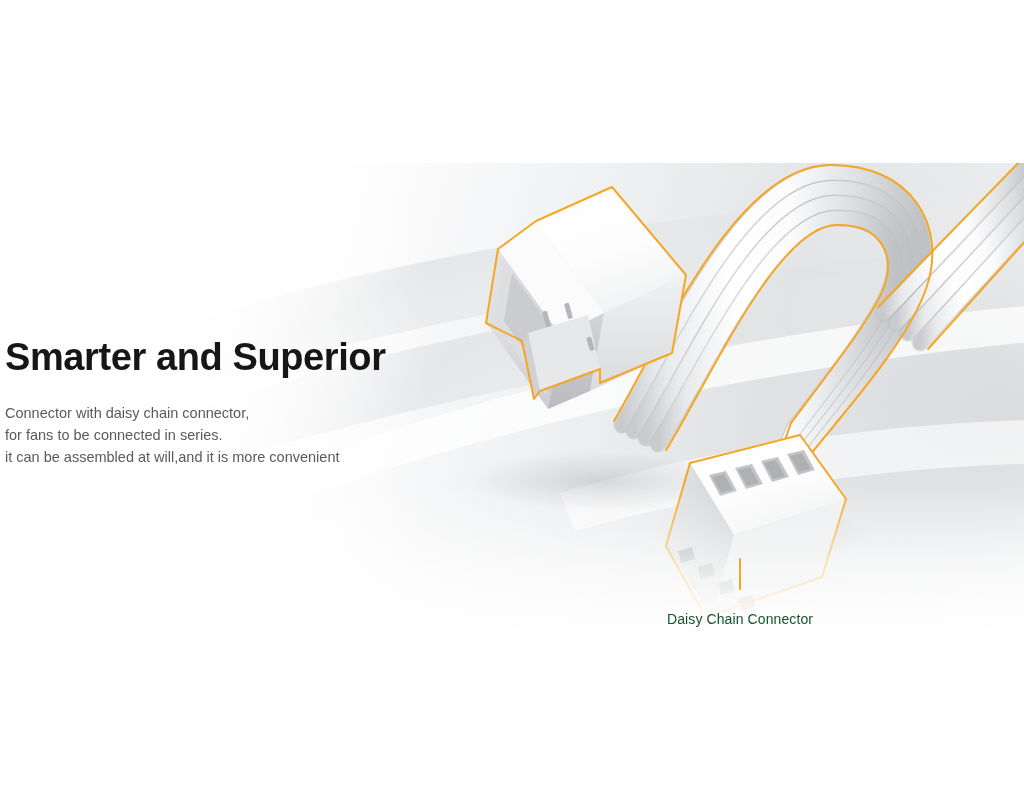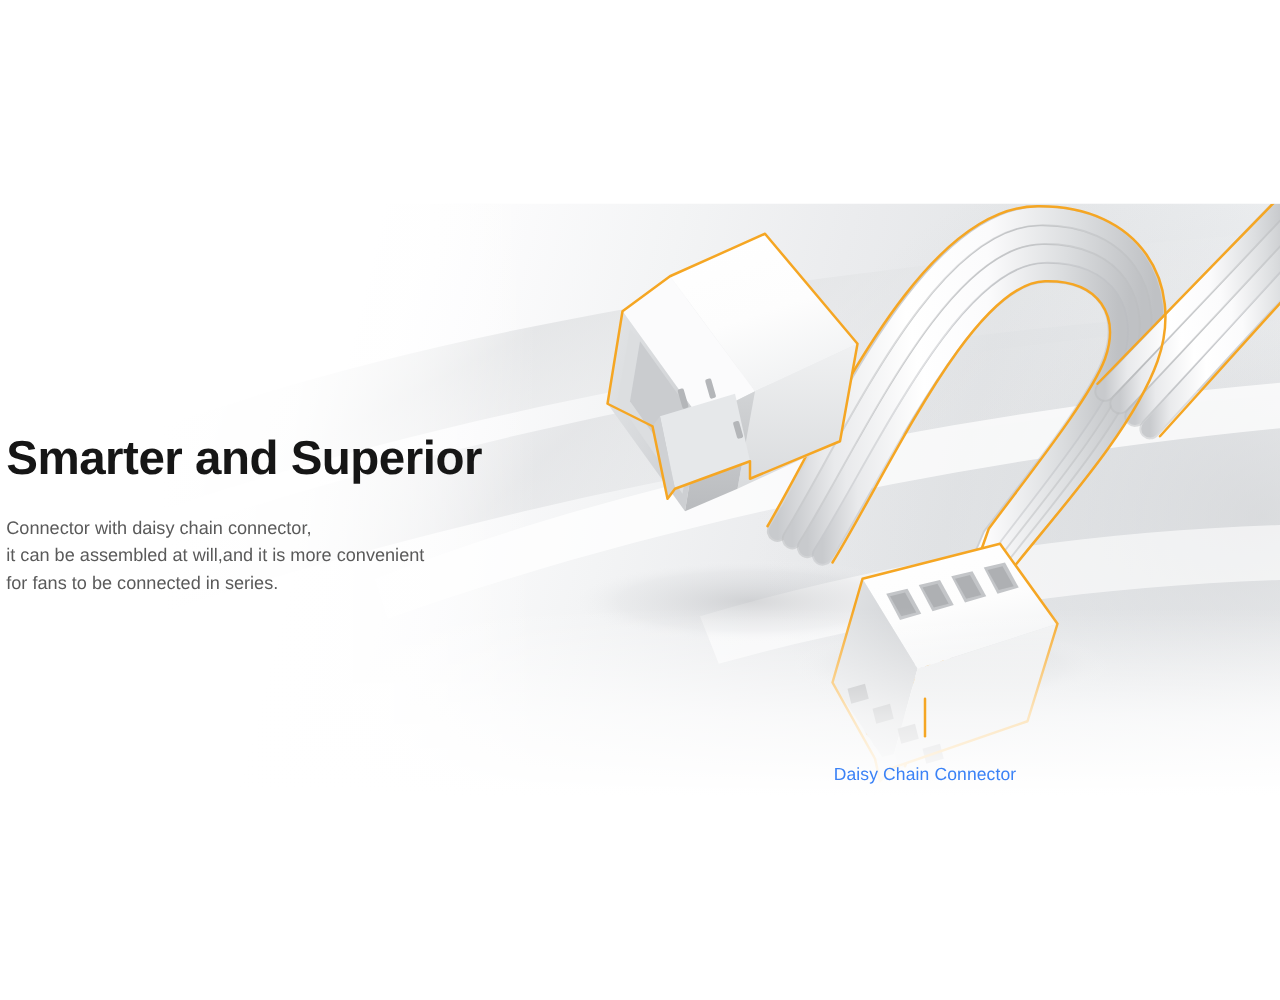--- a/index.html
+++ b/index.html
@@ -64,21 +64,21 @@
     left: 0; top: 0;
     width: 1024px;
     height: 473px;
     display: block;
   }
 
   
   .copy {
     position: absolute;
     left: 5px;
-    top: 344px;
+    top: 334px;
     width: 420px;
   }
   .headline {
     margin: 0;
     font-size: 38px;
     line-height: 46px;
     font-weight: bold;
     color: #161616;
     letter-spacing: -0.4px;
     white-space: nowrap;
@@ -285,23 +285,23 @@
     </svg>
 
     <div class="photo-fade-left"></div>
     <div class="photo-fade-bottom"></div>
   </div>
 
   <div class="copy">
     <h1 class="headline" style="color: rgb(22, 22, 22);">Smarter and Superior</h1>
     <p class="subcopy" style="color: rgb(90, 90, 90);">
       <span>Connector with daisy chain connector,</span>
+      <span>for fans to be connected in series.</span>
       <span>it can be assembled at will,and it is more convenient</span>
-      <span>for fans to be connected in series.</span>
     </p>
   </div>
 
   <div class="callout">
     <div class="callout-leader" style="background: rgb(245, 166, 35);"></div>
-    <div class="callout-label" style="color: #3b82f6; margin-top: 20px;">Daisy Chain Connector</div>
+    <div class="callout-label" style="color: #14532d; margin-top: 20px;">Daisy Chain Connector</div>
   </div>
 
 </div>
 
 </body></html>

